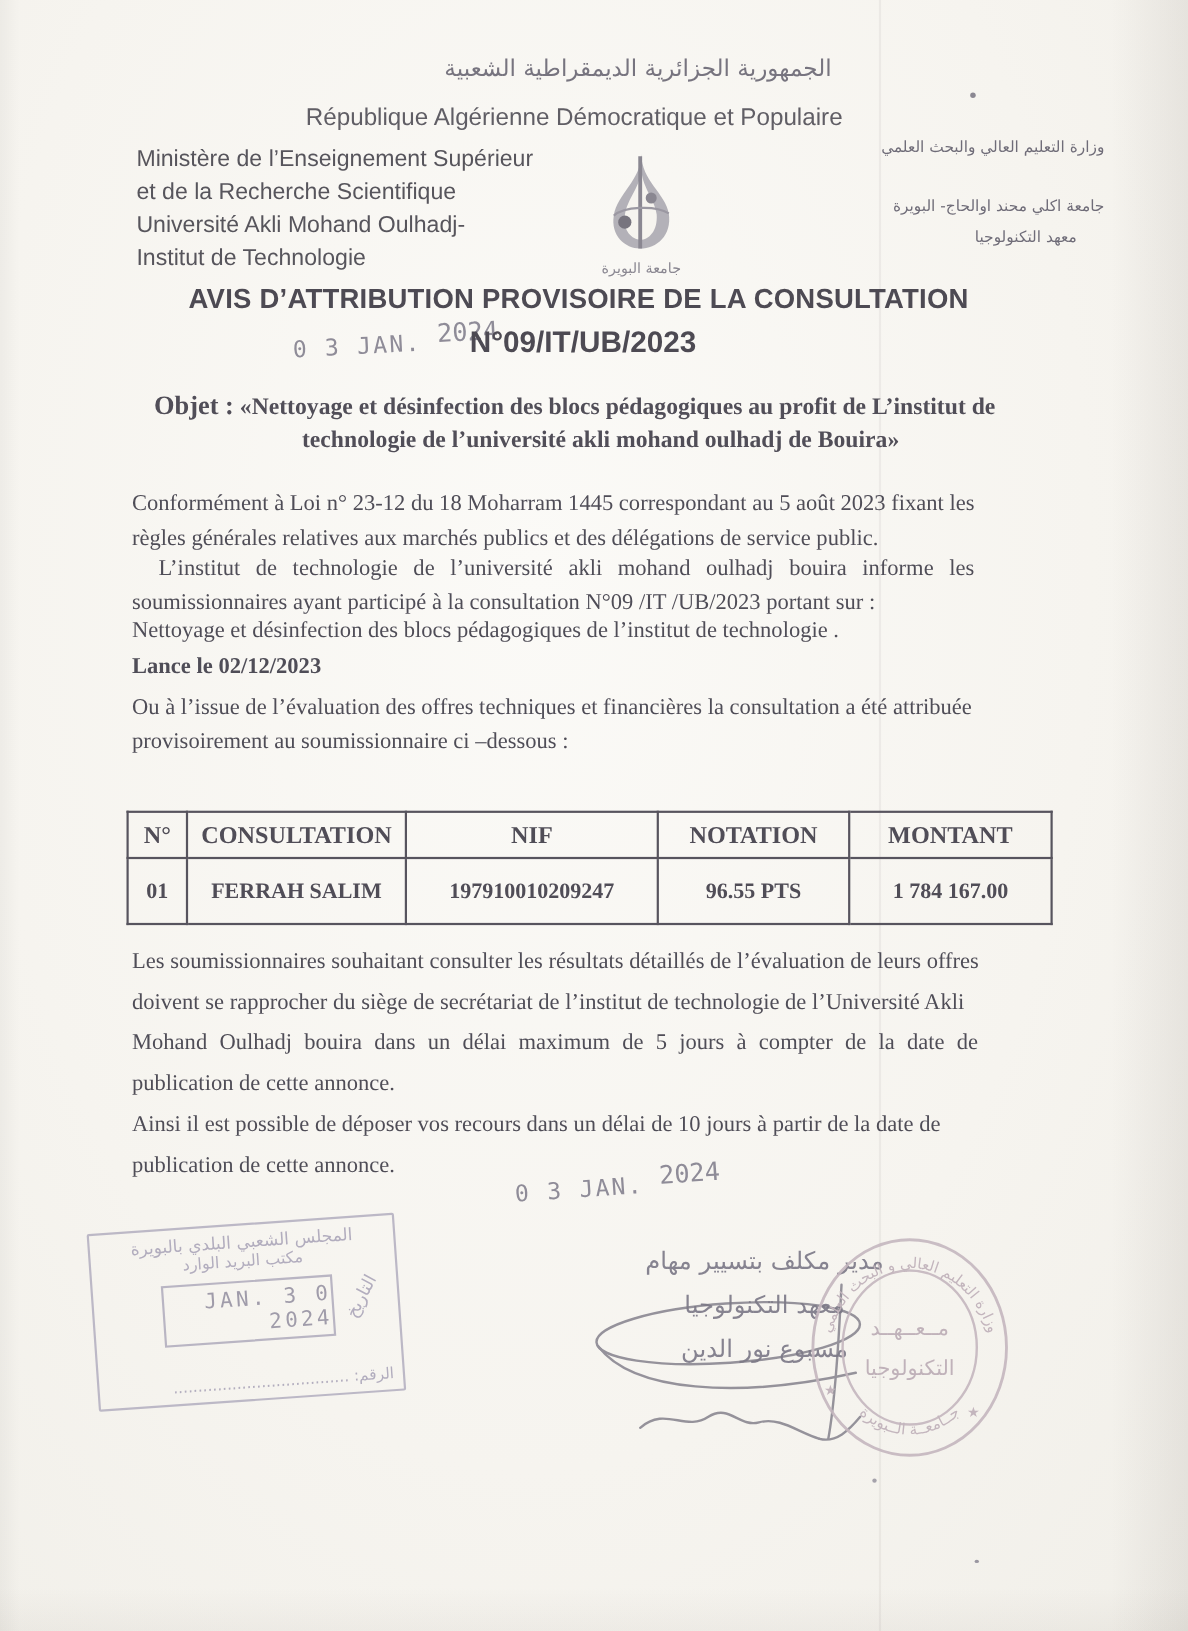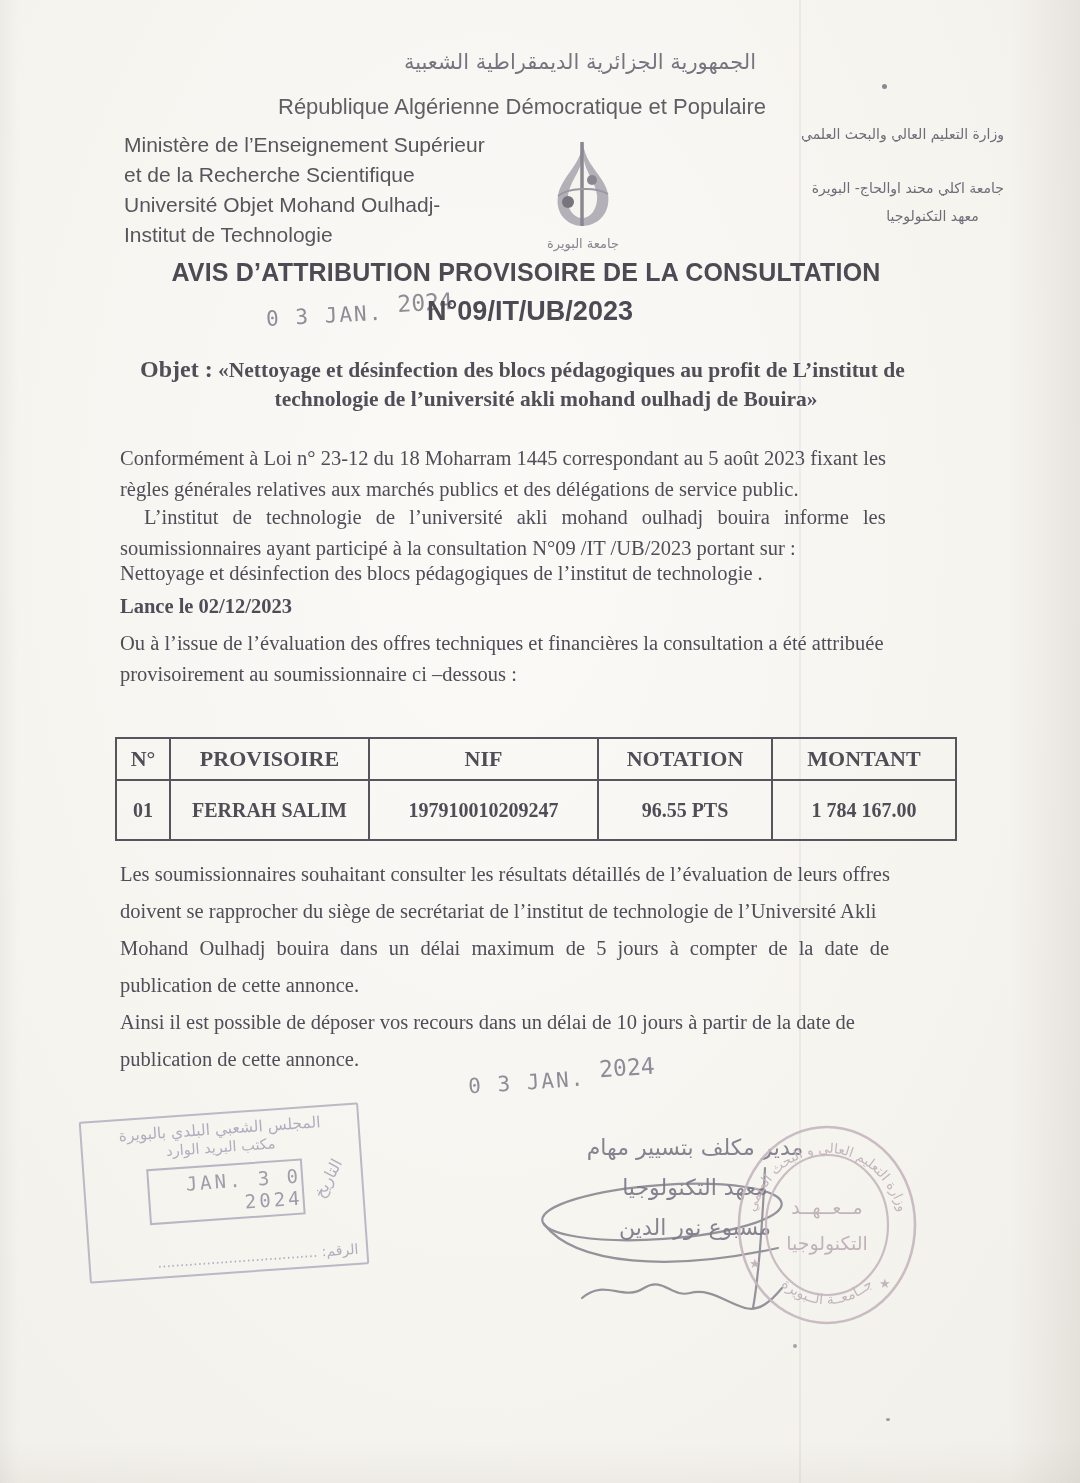--- a/index.html
+++ b/index.html
@@ -110,21 +110,21 @@
 
   <div class="crease-v" style="left:799px"></div>
   <div class="abs corner-dot"></div>
 
   <div class="abs republic-ar ar">الجمهورية الجزائرية الديمقراطية الشعبية</div>
   <div class="abs republic-fr sans">République Algérienne Démocratique et Populaire</div>
 
   <div class="abs hdr-left sans">
     <div>Ministère de l’Enseignement Supérieur</div>
     <div>et de la Recherche Scientifique</div>
-    <div>Université Objet Mohand Oulhadj-</div>
+    <div>Université Akli Mohand Oulhadj-</div>
     <div>Institut de Technologie</div>
   </div>
 
   <div class="abs logo-wrap">
     <svg width="92" height="96" viewBox="0 0 92 96">
       <path d="M46,2 C46,26 24,38 21,58 C18,76 31,88 45,88 C60,88 74,76 71,56 C68,38 46,26 46,2 Z" fill="#a7a4ad" opacity="0.85"></path>
       <path d="M46,14 C46,32 33,42 31,58 C29,72 38,80 45,80 C53,80 61,72 60,57 C58,42 46,32 46,14 Z" fill="#f6f4ef"></path>
       <path d="M45,4 L45,88" stroke="#8a8791" stroke-width="3.5"></path>
       <circle cx="31" cy="64" r="6" fill="#77747e"></circle>
       <circle cx="55" cy="42" r="5" fill="#8a8791"></circle>
@@ -166,21 +166,21 @@
   <div class="abs bodytext p4 nowrap">Lance le 02/12/2023</div>
   <div class="abs bodytext p5">
     <div>Ou à l’issue de l’évaluation des offres techniques et financières la consultation a été attribuée</div>
     <div>provisoirement au soumissionnaire ci –dessous :</div>
   </div>
 
   <table class="tbl">
     <thead>
       <tr>
         <th class="th-no">N°</th>
-        <th class="th-fourn">PROVISOIRE</th>
+        <th class="th-fourn">CONSULTATION</th>
         <th class="th-nif">NIF</th>
         <th class="th-not">NOTATION</th>
         <th class="th-mont">MONTANT</th>
       </tr>
     </thead>
     <tbody>
       <tr>
         <td class="td-no">01</td>
         <td>FERRAH SALIM</td>
         <td>197910010209247</td>

